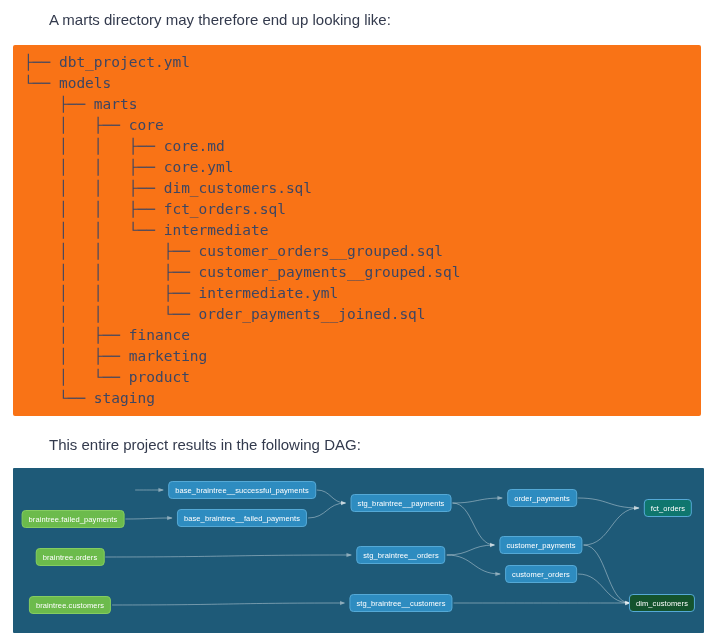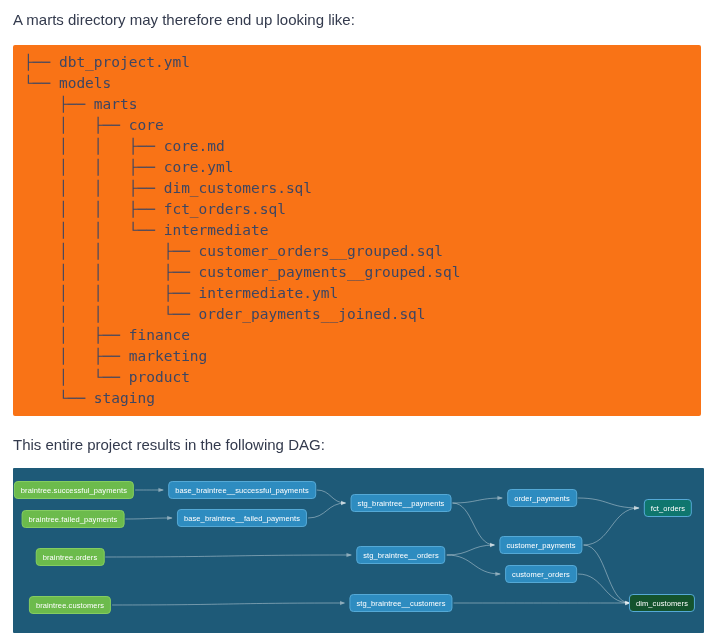--- a/index.html
+++ b/index.html
@@ -9,20 +9,21 @@
     font-family: "Liberation Sans", sans-serif;
     color: #333a4d;
     overflow: hidden;
     position: relative;
   }
   .content { position: absolute; left: 13px; top: 8px; width: 691px; }
   .para {
     font-size: 15px;
     line-height: 19px;
     color: #333a4d;
+    margin-left: 36px;
   }
   .para.first { margin-top: 2px; }
   .code-block {
     margin-top: 16px;
     background: #f97316;
     border-radius: 2px;
     padding: 7px 11px;
     width: 688px;
   }
   .code-block pre {
@@ -101,21 +102,20 @@
           <path d="M433.7421875,87 C457.5625,87 457.5625,77 481.3828125,77" fill="none" stroke="rgba(255,255,255,0.38)" stroke-width="1" marker-end="url(#arrow)"></path>
           <path d="M433.7421875,87 C460.42578125,87 460.42578125,106 487.109375,106" fill="none" stroke="rgba(255,255,255,0.38)" stroke-width="1" marker-end="url(#arrow)"></path>
           <path d="M564.8046875,30 C595.3125,30 595.3125,40 625.8203125,40" fill="none" stroke="rgba(255,255,255,0.38)" stroke-width="1" marker-end="url(#arrow)"></path>
           <path d="M570.6171875,77 C598.21875,77 598.21875,40 625.8203125,40" fill="none" stroke="rgba(255,255,255,0.38)" stroke-width="1" marker-end="url(#arrow)"></path>
           <path d="M570.6171875,77 C593.76953125,77 593.76953125,135 616.921875,135" fill="none" stroke="rgba(255,255,255,0.38)" stroke-width="1" marker-end="url(#arrow)"></path>
           <path d="M564.890625,106 C590.90625,106 590.90625,135 616.921875,135" fill="none" stroke="rgba(255,255,255,0.38)" stroke-width="1" marker-end="url(#arrow)"></path>
           <path d="M440.5625,135 C528.7421875,135 528.7421875,135 616.921875,135" fill="none" stroke="rgba(255,255,255,0.38)" stroke-width="1" marker-end="url(#arrow)"></path>
         </g>
     </svg>
 
-  <div class="dag-node" style="left: 61px; top: 22px; background: rgb(108, 187, 76); border: 1px solid rgb(133, 205, 96);">braintree.successful_payments</div>
       <div class="dag-node" style="left: 60px; top: 51px; background: rgb(108, 187, 76); border: 1px solid rgb(133, 205, 96);">braintree.failed_payments</div>
       <div class="dag-node" style="left: 57px; top: 89px; background: rgb(108, 187, 76); border: 1px solid rgb(133, 205, 96);">braintree.orders</div>
       <div class="dag-node" style="left: 57px; top: 137px; background: rgb(108, 187, 76); border: 1px solid rgb(133, 205, 96);">braintree.customers</div>
       <div class="dag-node" style="left: 229px; top: 50px; background: rgb(46, 140, 192); border: 1px solid rgb(85, 169, 214);">base_braintree__failed_payments</div>
       <div class="dag-node" style="left: 229px; top: 22px; background: rgb(46, 140, 192); border: 1px solid rgb(85, 169, 214);">base_braintree__successful_payments</div>
       <div class="dag-node" style="left: 388px; top: 35px; background: rgb(46, 140, 192); border: 1px solid rgb(85, 169, 214);">stg_braintree__payments</div>
       <div class="dag-node" style="left: 388px; top: 87px; background: rgb(46, 140, 192); border: 1px solid rgb(85, 169, 214);">stg_braintree__orders</div>
       <div class="dag-node" style="left: 388px; top: 135px; background: rgb(46, 140, 192); border: 1px solid rgb(85, 169, 214);">stg_braintree__customers</div>
       <div class="dag-node" style="left: 529px; top: 30px; background: rgb(46, 140, 192); border: 1px solid rgb(85, 169, 214);">order_payments</div>
       <div class="dag-node" style="left: 528px; top: 77px; background: rgb(46, 140, 192); border: 1px solid rgb(85, 169, 214);">customer_payments</div>

